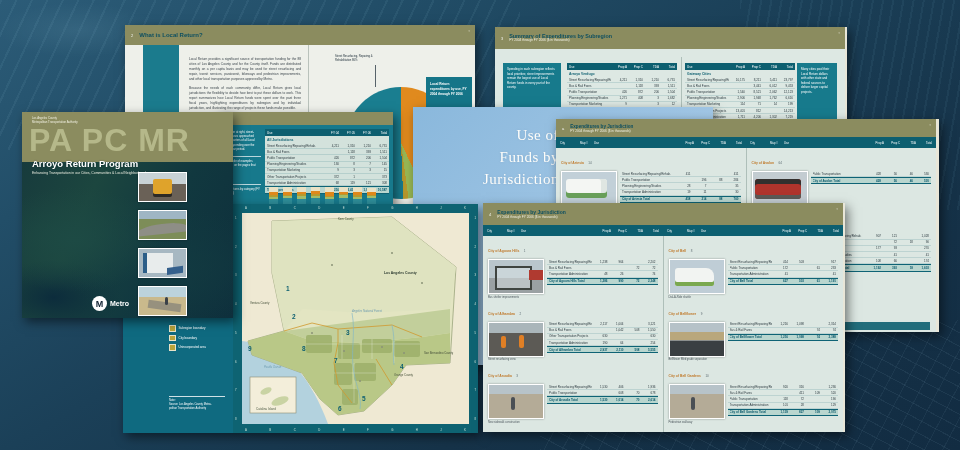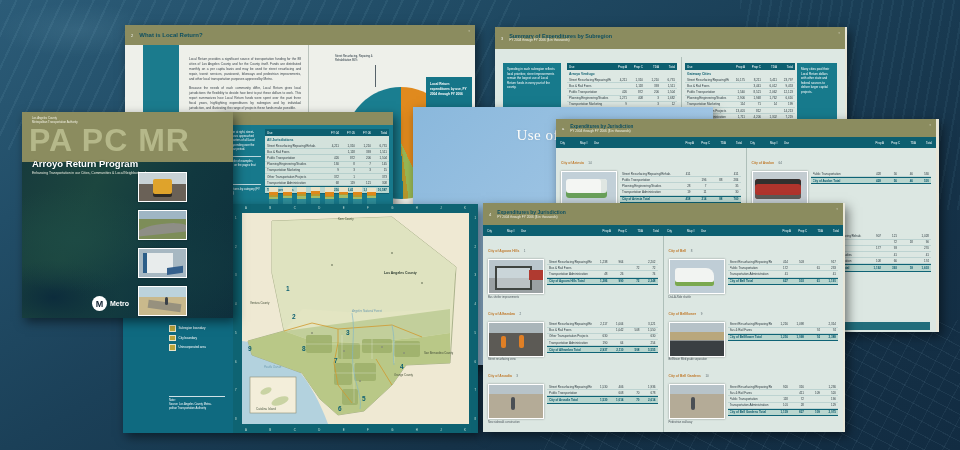--- a/index.html
+++ b/index.html
@@ -433,20 +433,22 @@
             <span class="mt-n">2,416</span>
             <span class="mt-n">19,632</span>
           </div>
         </div>
     </div>
   </div>
 
   <div class="page" id="p-div">
     <div class="dtxt">
         <div>Use of</div>
+        <div>Funds by</div>
+        <div>Jurisdiction</div>
       </div>
   </div>
 
   <div class="page" id="p-exm">
     <div class="band">
       <span class="mk">a</span>
       <span class="ti">
         <span>Expenditures by Jurisdiction</span>
         <span class="sub">FY 2004 through FY 2006 ($ in thousands)</span>
       </span>

